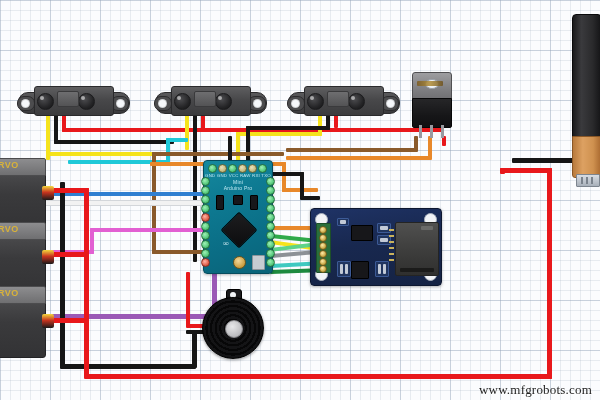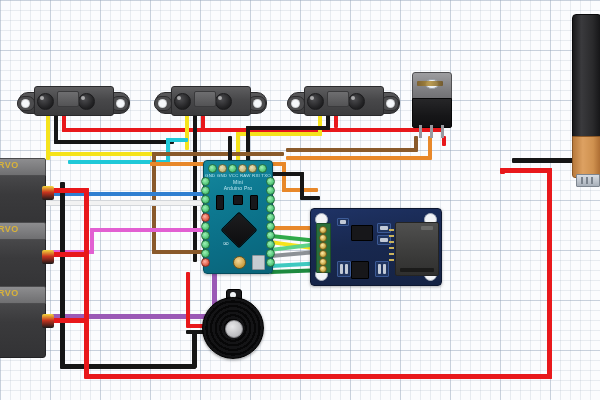--- a/index.html
+++ b/index.html
@@ -496,13 +496,14 @@
     <div class="sd-goldline" style="left:78px;top:50px;width:5px;height:2px;"></div>
   </div>
 
   <div id="buzzer" style="left:202px;top:297px;">
     <div class="ear"></div>
     <div class="earhole"></div>
     <div class="cone"></div>
     <div class="dot"></div>
   </div>
 
+  <div id="wm">www.mfgrobots.com</div>
 </div>
 
 </body></html>

